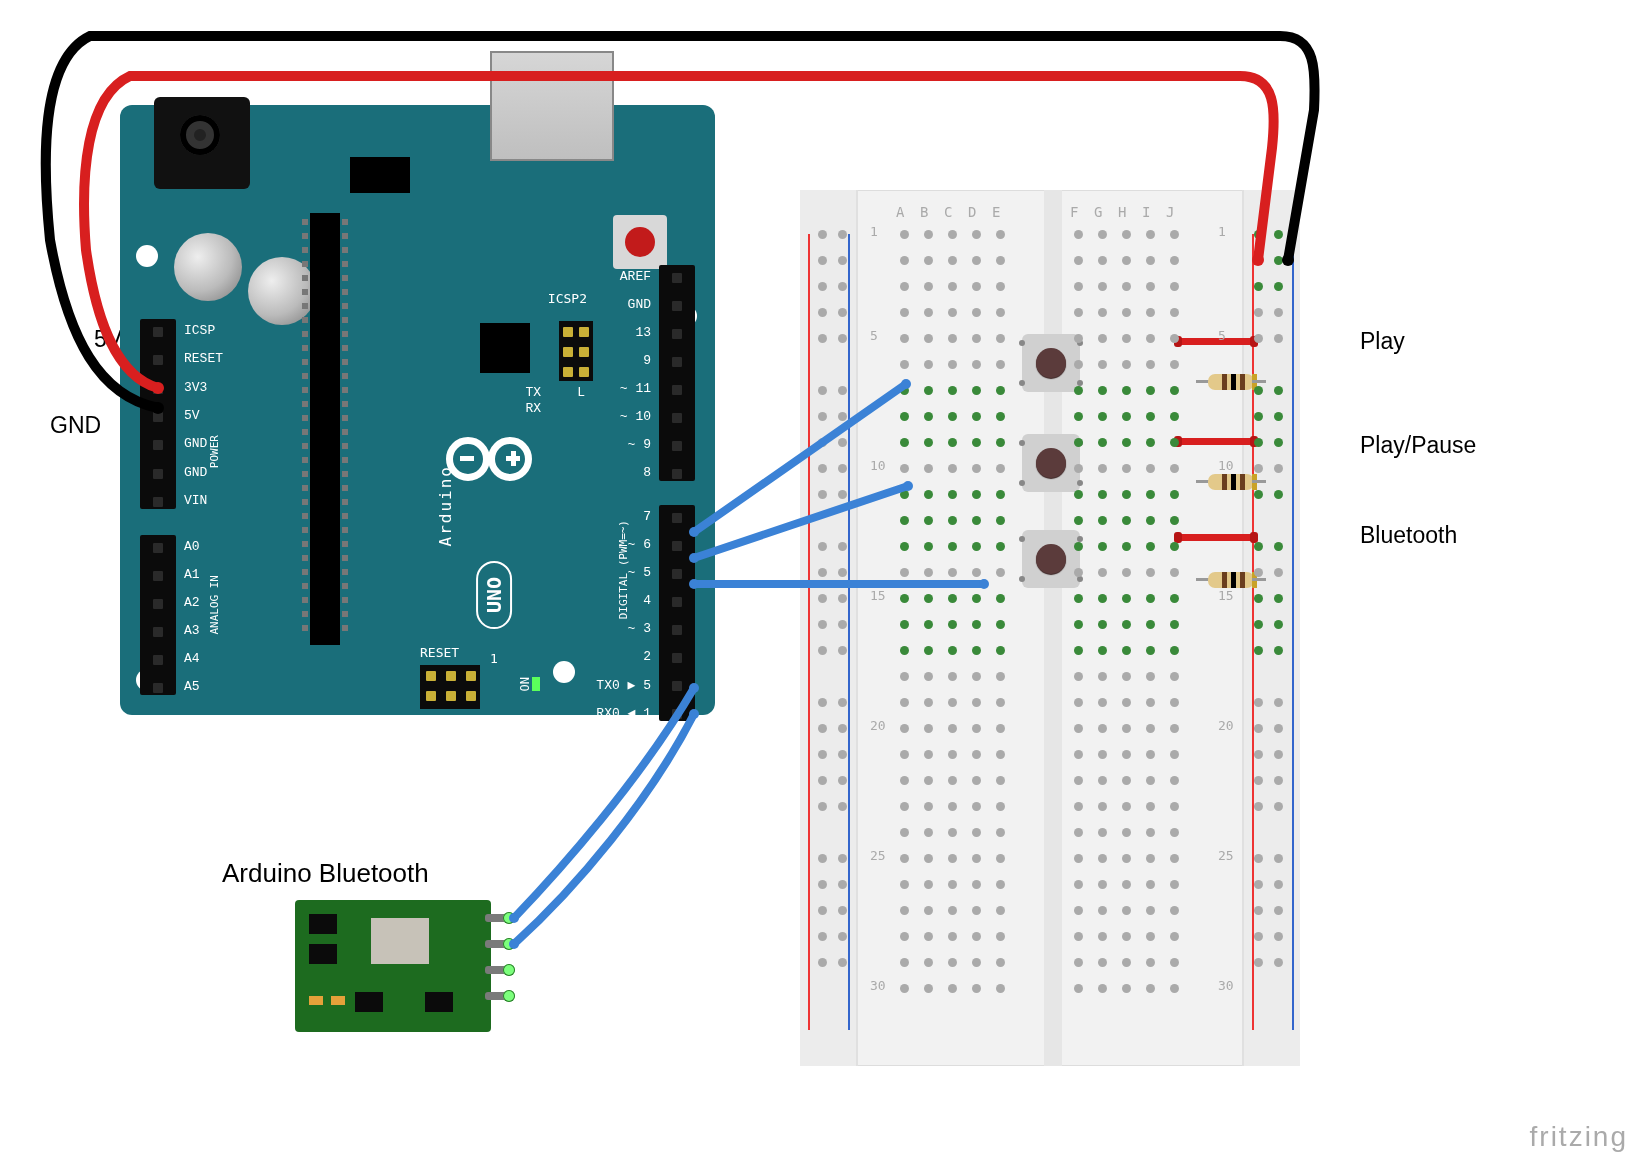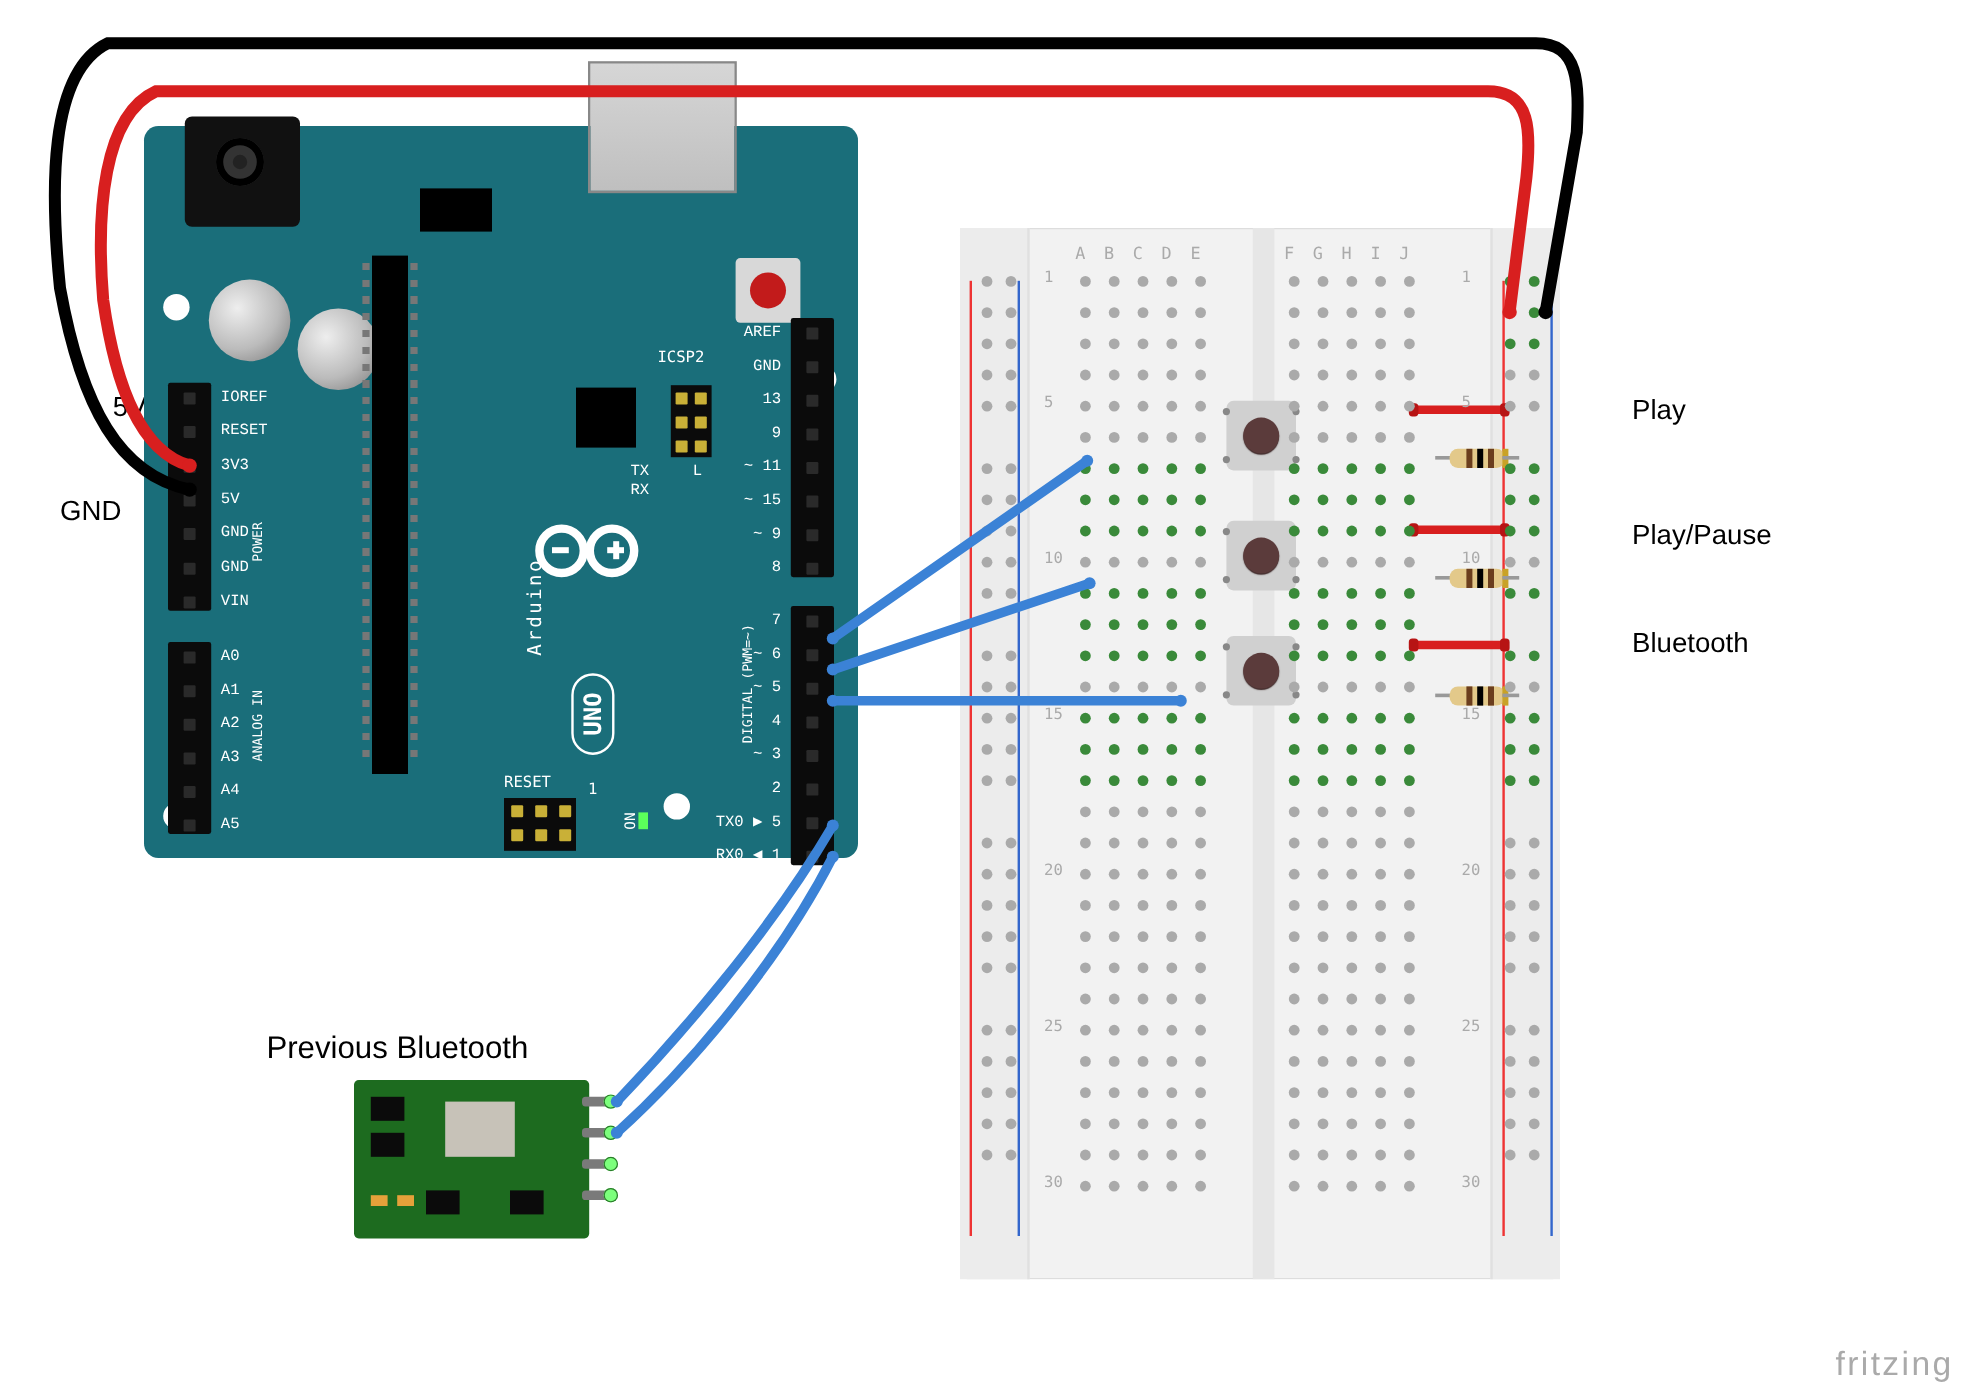--- a/index.html
+++ b/index.html
@@ -149,21 +149,21 @@
   .sec-analog{left:88px;top:470px;}
   .sec-digital{left:497px;top:415px;}
 </style>
 </head>
 <body>
 
 <div class="canvas">
 
   <div class="lbl" style="left:94px;top:326px;">5V</div>
   <div class="lbl" style="left:50px;top:412px;">GND</div>
-  <div class="lbl lbl-big" style="left:222px;top:858px;">Previous Bluetooth</div>
+  <div class="lbl lbl-big" style="left:222px;top:858px;">Arduino Bluetooth</div>
   <div class="lbl" style="left:1360px;top:328px;">Play</div>
   <div class="lbl" style="left:1360px;top:432px;">Play/Pause</div>
   <div class="lbl" style="left:1360px;top:522px;">Bluetooth</div>
   <div class="watermark">fritzing</div>
 
   <div class="arduino">
     <div class="usb"></div>
     <div class="pjack"></div>
     <div class="reset"></div>
     <span class="reset-lbl">RESET</span>
@@ -175,21 +175,21 @@
 
     <div class="cap cap1"></div>
     <div class="cap cap2"></div>
     <div class="chip8"></div>
     <div class="chip-sq"></div>
     <div class="ic"></div>
 
     <div class="header v" style="left:20px;top:214px;height:190px;">
 
     <div class="hpin" style="left: 13px; top: 8px;"></div>
-        <div class="hlabel left" style="left: 44px; top: 4px;">IOREF</div>
+        <div class="hlabel left" style="left: 44px; top: 4px;">ICSP</div>
         <div class="hpin" style="left: 13px; top: 36.3333px;"></div>
         <div class="hlabel left" style="left: 44px; top: 32.3333px;">RESET</div>
         <div class="hpin" style="left: 13px; top: 64.6667px;"></div>
         <div class="hlabel left" style="left: 44px; top: 60.6667px;">3V3</div>
         <div class="hpin" style="left: 13px; top: 93px;"></div>
         <div class="hlabel left" style="left: 44px; top: 89px;">5V</div>
         <div class="hpin" style="left: 13px; top: 121.333px;"></div>
         <div class="hlabel left" style="left: 44px; top: 117.333px;">GND</div>
         <div class="hpin" style="left: 13px; top: 149.667px;"></div>
         <div class="hlabel left" style="left: 44px; top: 145.667px;">GND</div>
@@ -217,21 +217,21 @@
         <div class="hlabel " style="right: 44px; text-align: right; top: 4px;">AREF</div>
         <div class="hpin" style="left: 13px; top: 36px;"></div>
         <div class="hlabel " style="right: 44px; text-align: right; top: 32px;">GND</div>
         <div class="hpin" style="left: 13px; top: 64px;"></div>
         <div class="hlabel " style="right: 44px; text-align: right; top: 60px;">13</div>
         <div class="hpin" style="left: 13px; top: 92px;"></div>
         <div class="hlabel " style="right: 44px; text-align: right; top: 88px;">9</div>
         <div class="hpin" style="left: 13px; top: 120px;"></div>
         <div class="hlabel " style="right: 44px; text-align: right; top: 116px;">~ 11</div>
         <div class="hpin" style="left: 13px; top: 148px;"></div>
-        <div class="hlabel " style="right: 44px; text-align: right; top: 144px;">~ 15</div>
+        <div class="hlabel " style="right: 44px; text-align: right; top: 144px;">~ 10</div>
         <div class="hpin" style="left: 13px; top: 176px;"></div>
         <div class="hlabel " style="right: 44px; text-align: right; top: 172px;">~ 9</div>
         <div class="hpin" style="left: 13px; top: 204px;"></div>
         <div class="hlabel " style="right: 44px; text-align: right; top: 200px;">8</div>
       </div>
     <div class="header v" style="right:20px;top:400px;height:216px;">
         <div class="hpin" style="left: 13px; top: 8px;"></div>
         <div class="hlabel " style="right: 44px; text-align: right; top: 4px;">7</div>
         <div class="hpin" style="left: 13px; top: 36px;"></div>
         <div class="hlabel " style="right: 44px; text-align: right; top: 32px;">~ 6</div>

